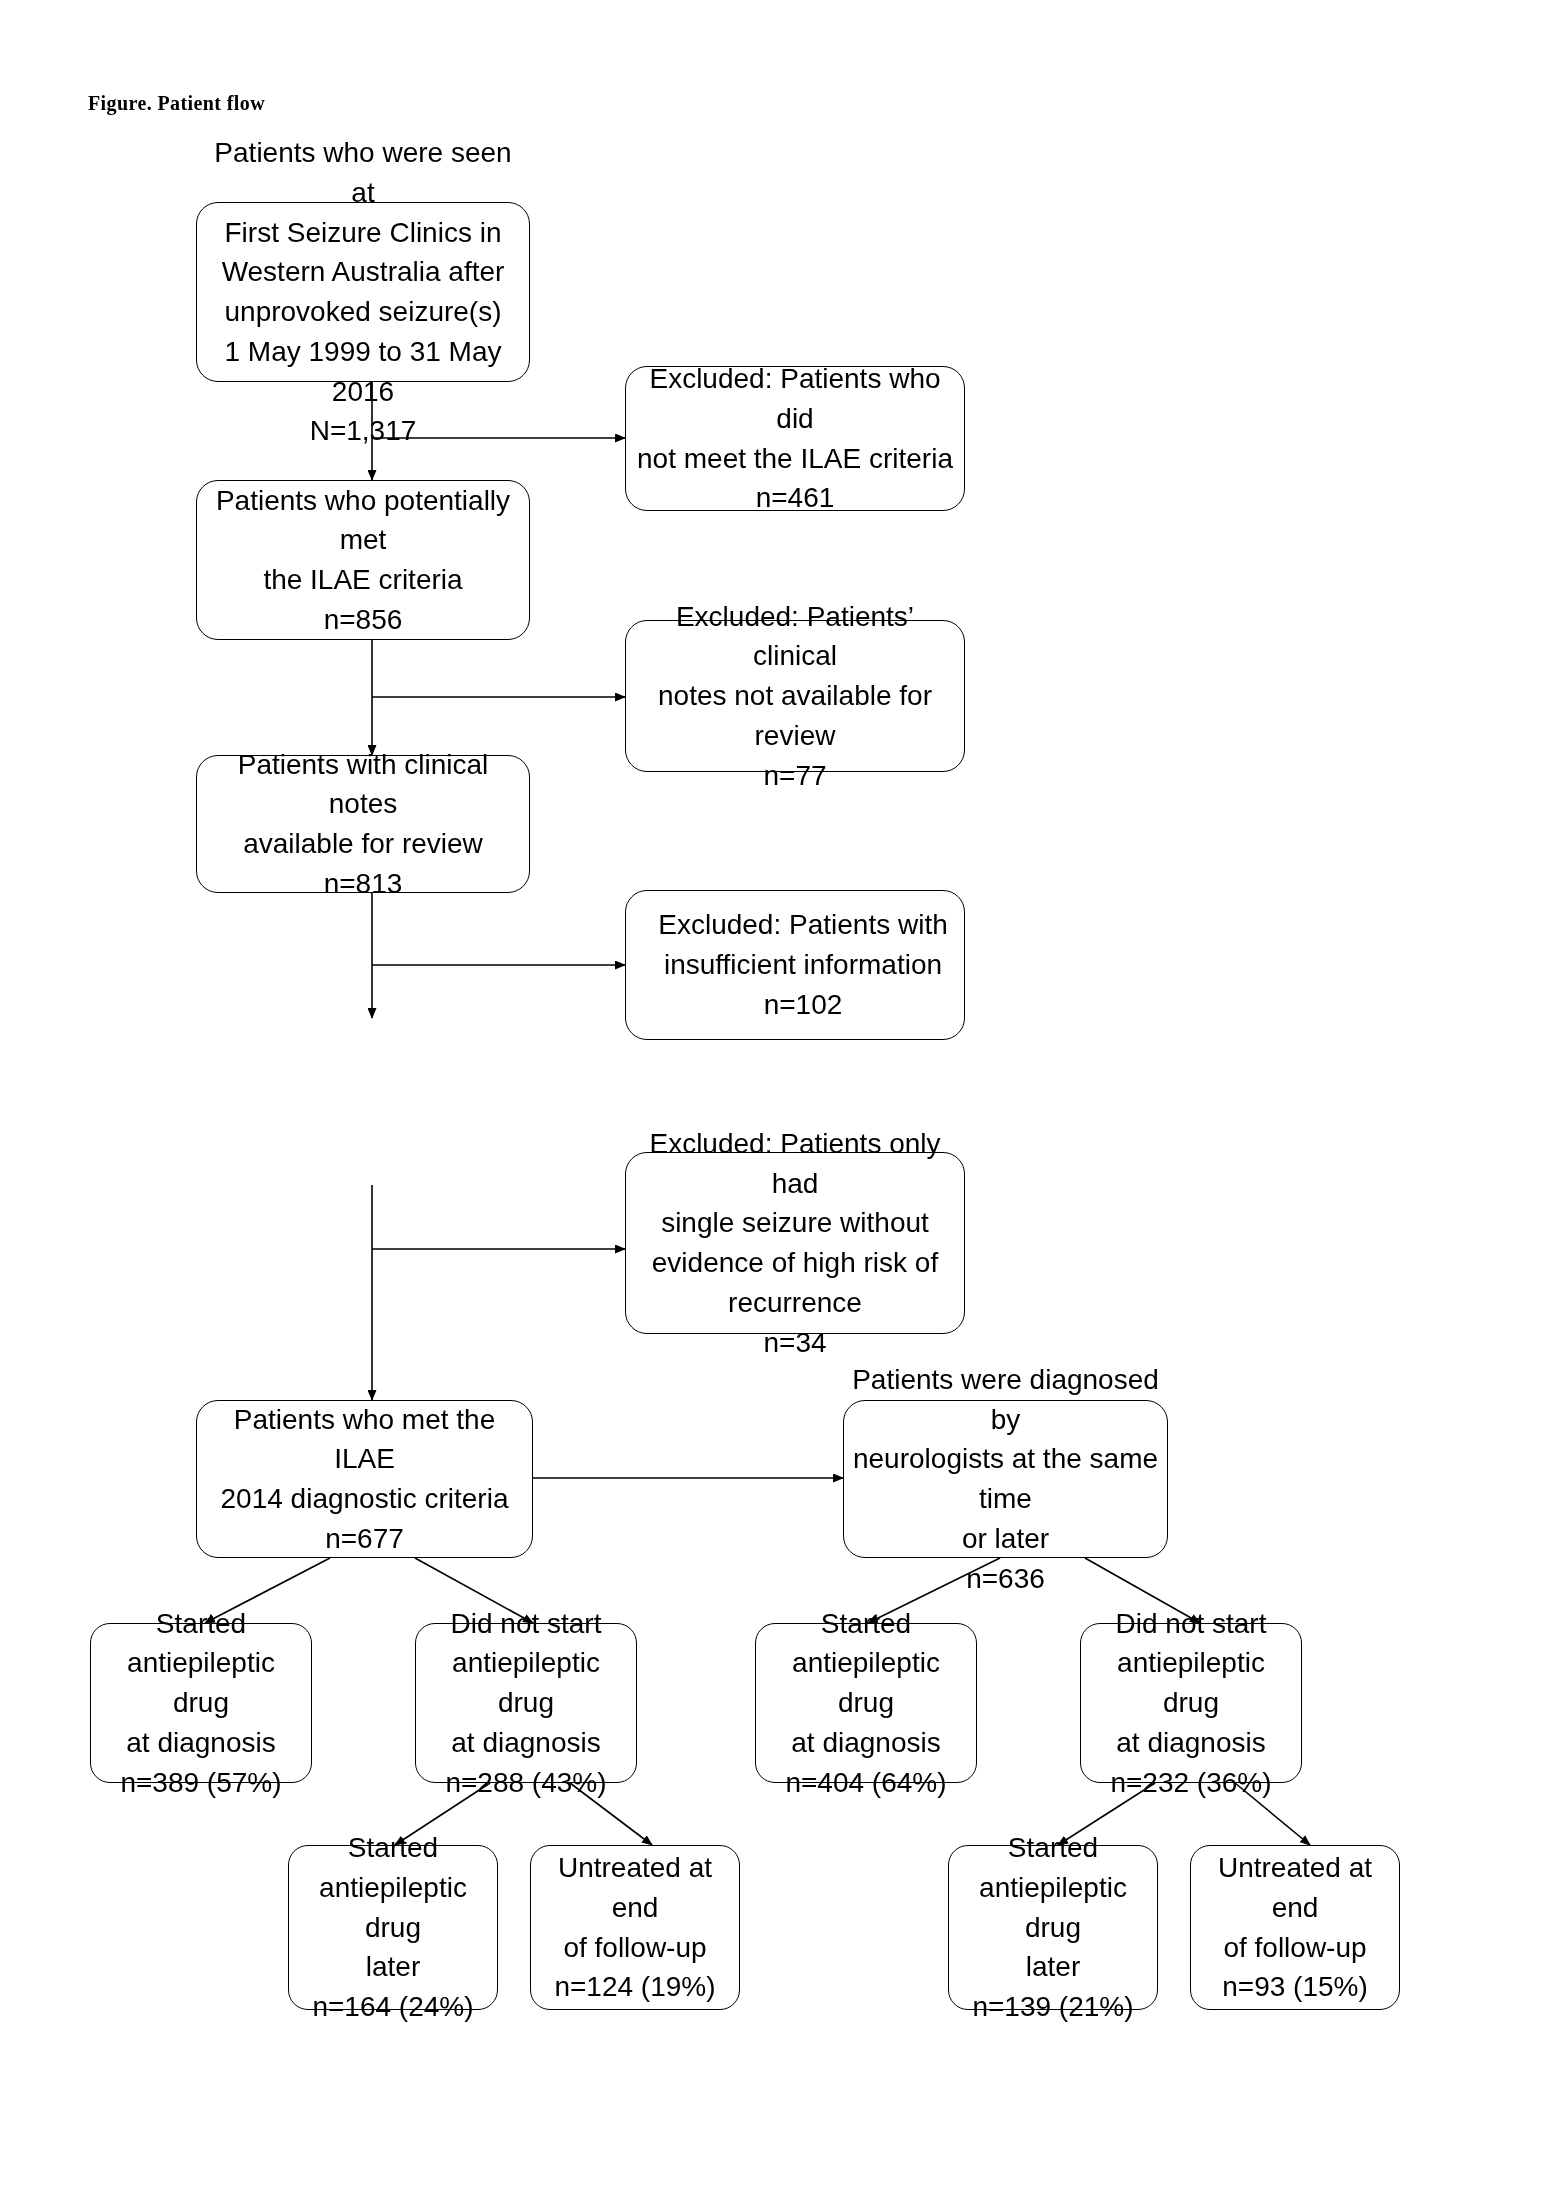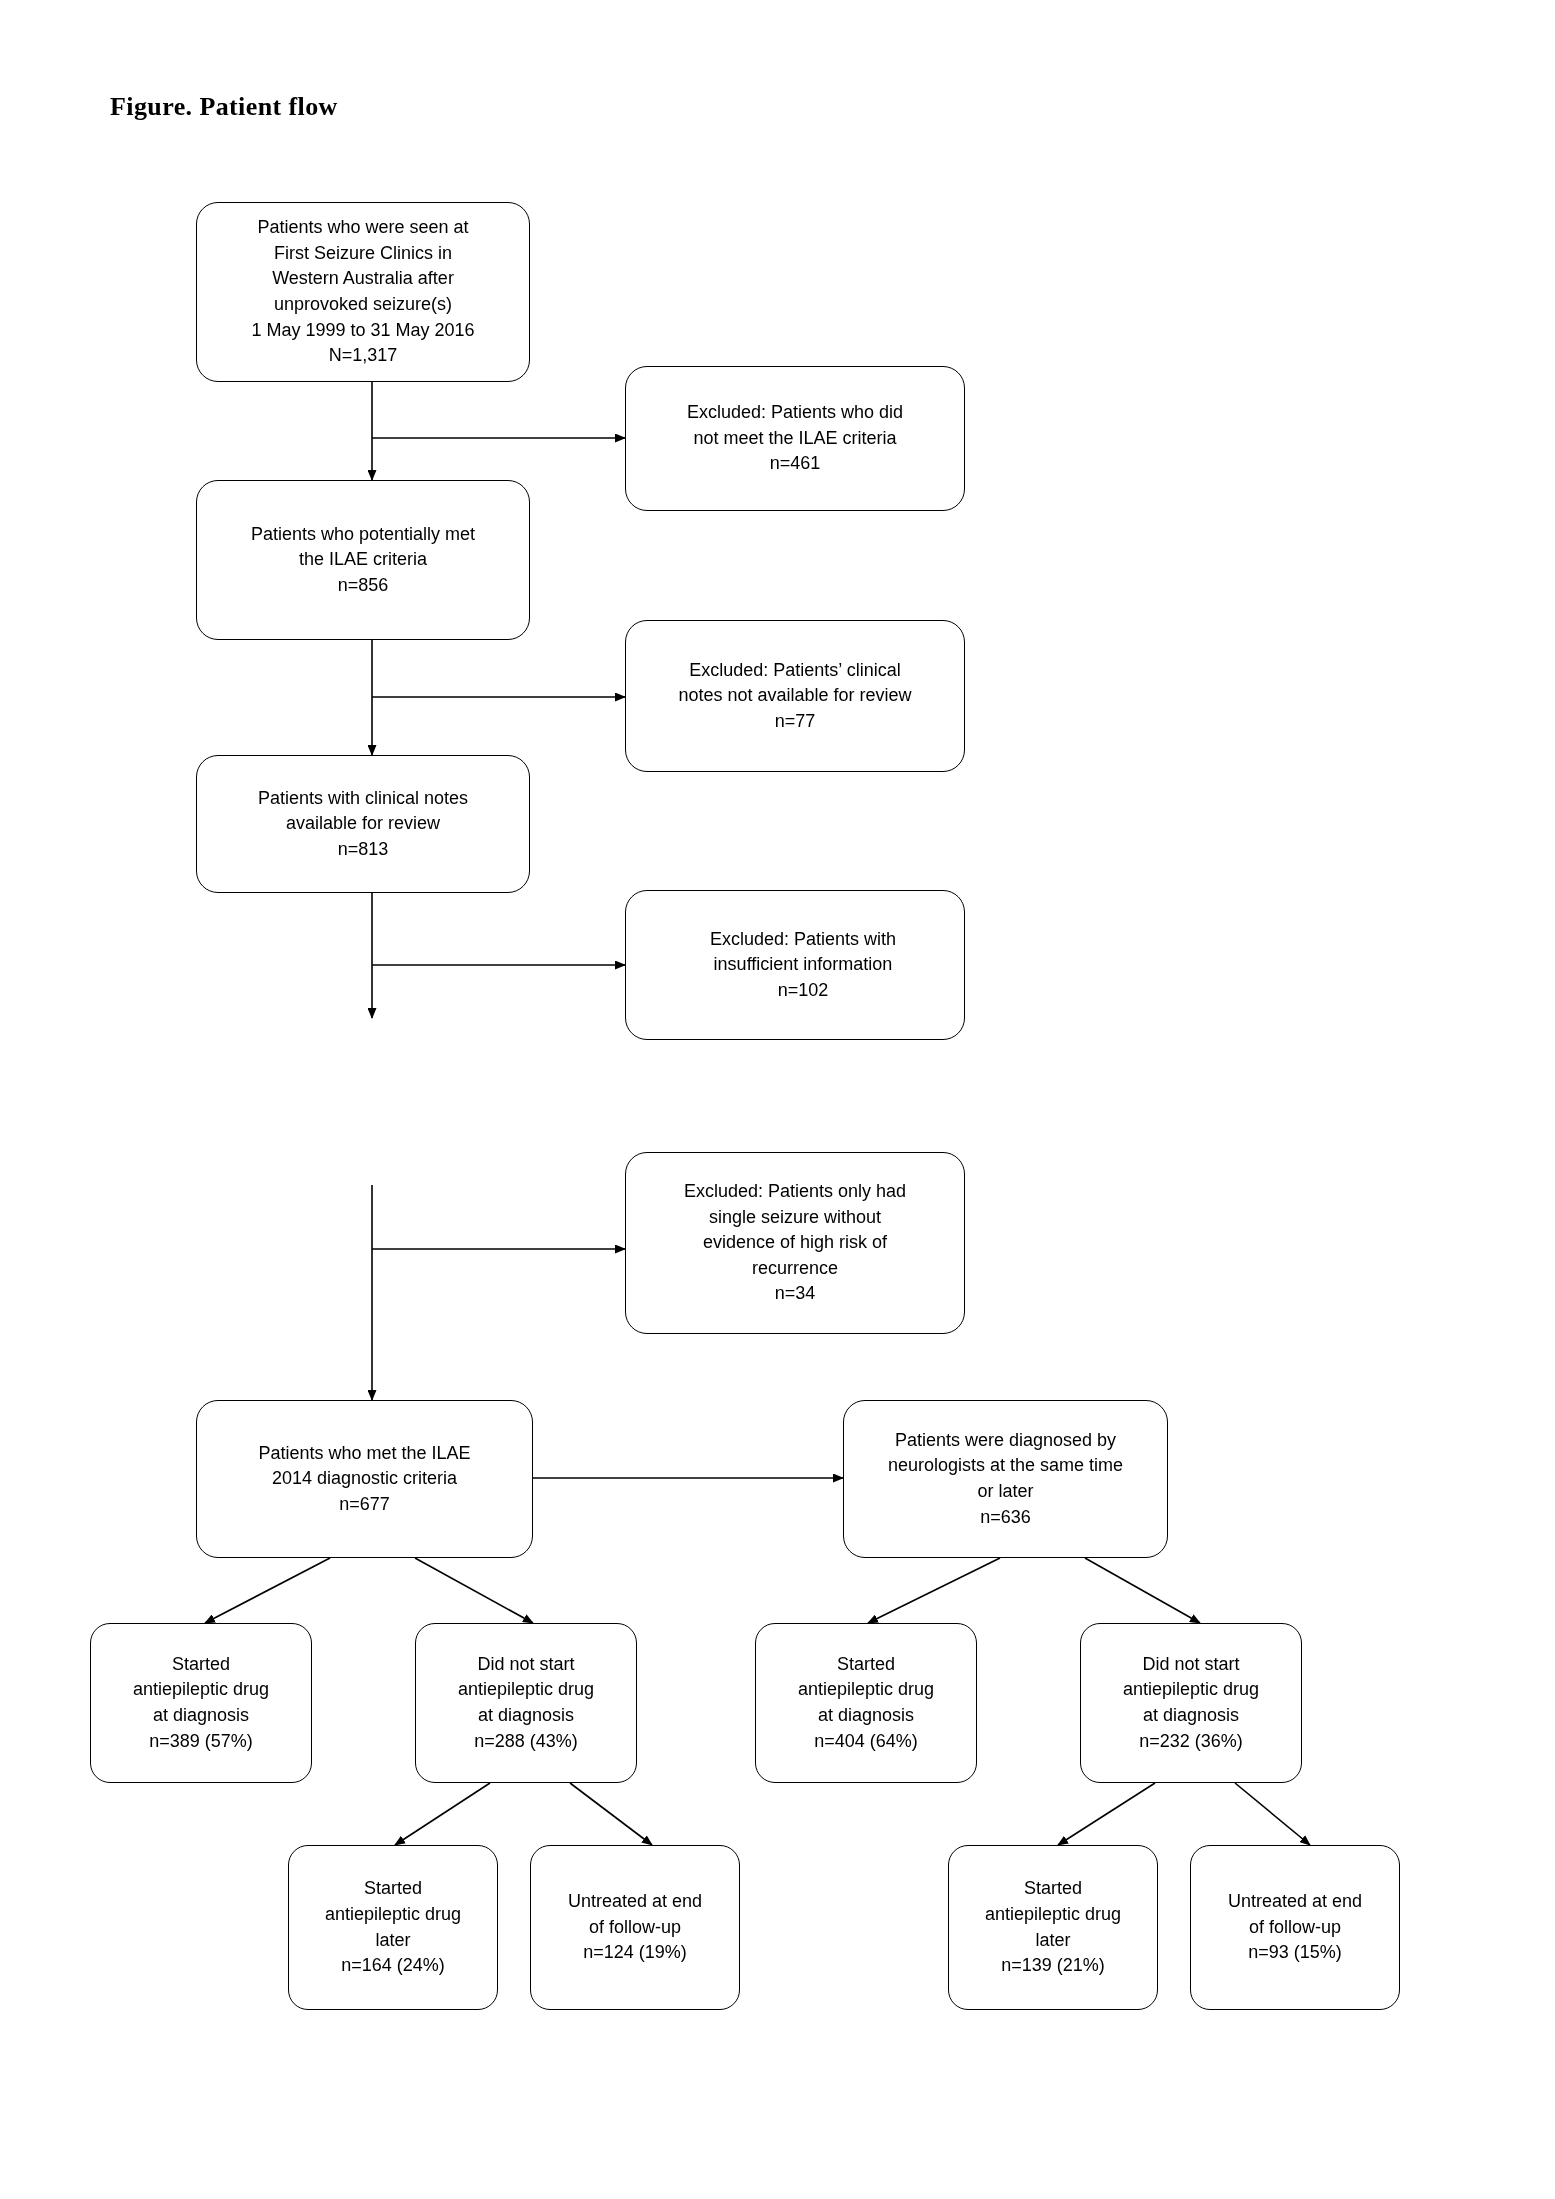--- a/index.html
+++ b/index.html
@@ -17,43 +17,42 @@
     height: 2199px;
     background: #ffffff;
     overflow: hidden;
   }
   #figure-title {
     position: absolute;
     left: 88px;
     top: 92px;
     font-family: "Liberation Serif", serif;
     font-weight: bold;
-    font-size: 26px;
+    font-size: 20px;
     letter-spacing: 0.4px;
     white-space: nowrap;
-    margin-left: 22px;
   }
   svg#edges {
     position: absolute;
     left: 0;
     top: 0;
     width: 1555px;
     height: 2199px;
   }
   .node {
     position: absolute;
     box-sizing: border-box;
     border: 1.6px solid #000000;
     border-radius: 22px;
     background: #ffffff;
     display: flex;
     align-items: center;
     justify-content: center;
     text-align: center;
-    font-size: 18px;
+    font-size: 28px;
     line-height: 1.42;
     padding: 4px 8px;
     white-space: pre-line;
   }
   .node.small-radius { border-radius: 20px; }
 </style>
 </head>
 <body>
 
 <div id="page">

